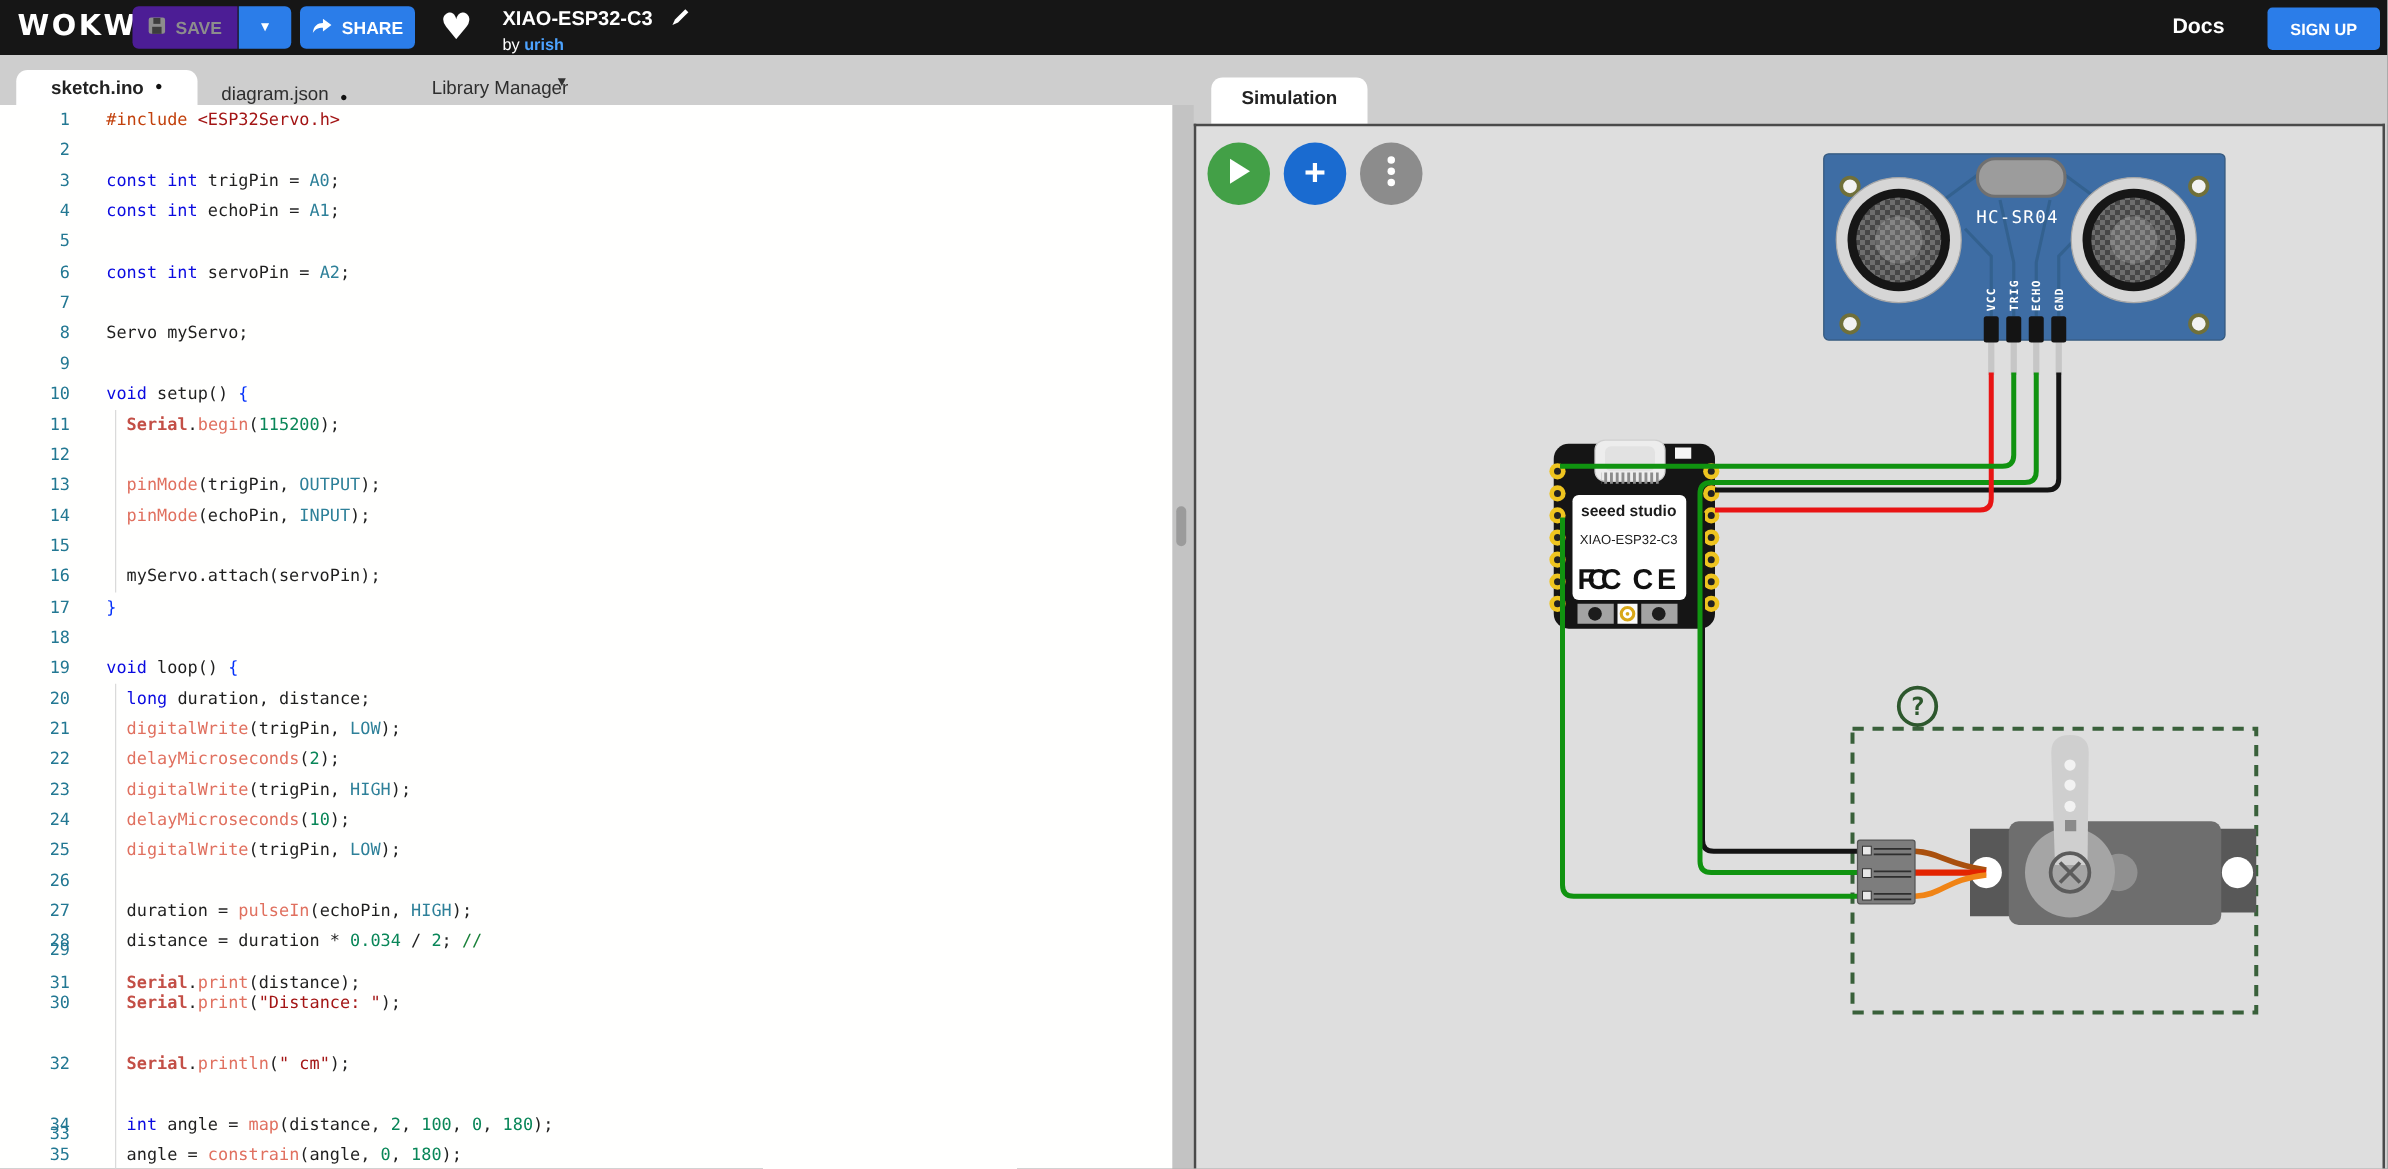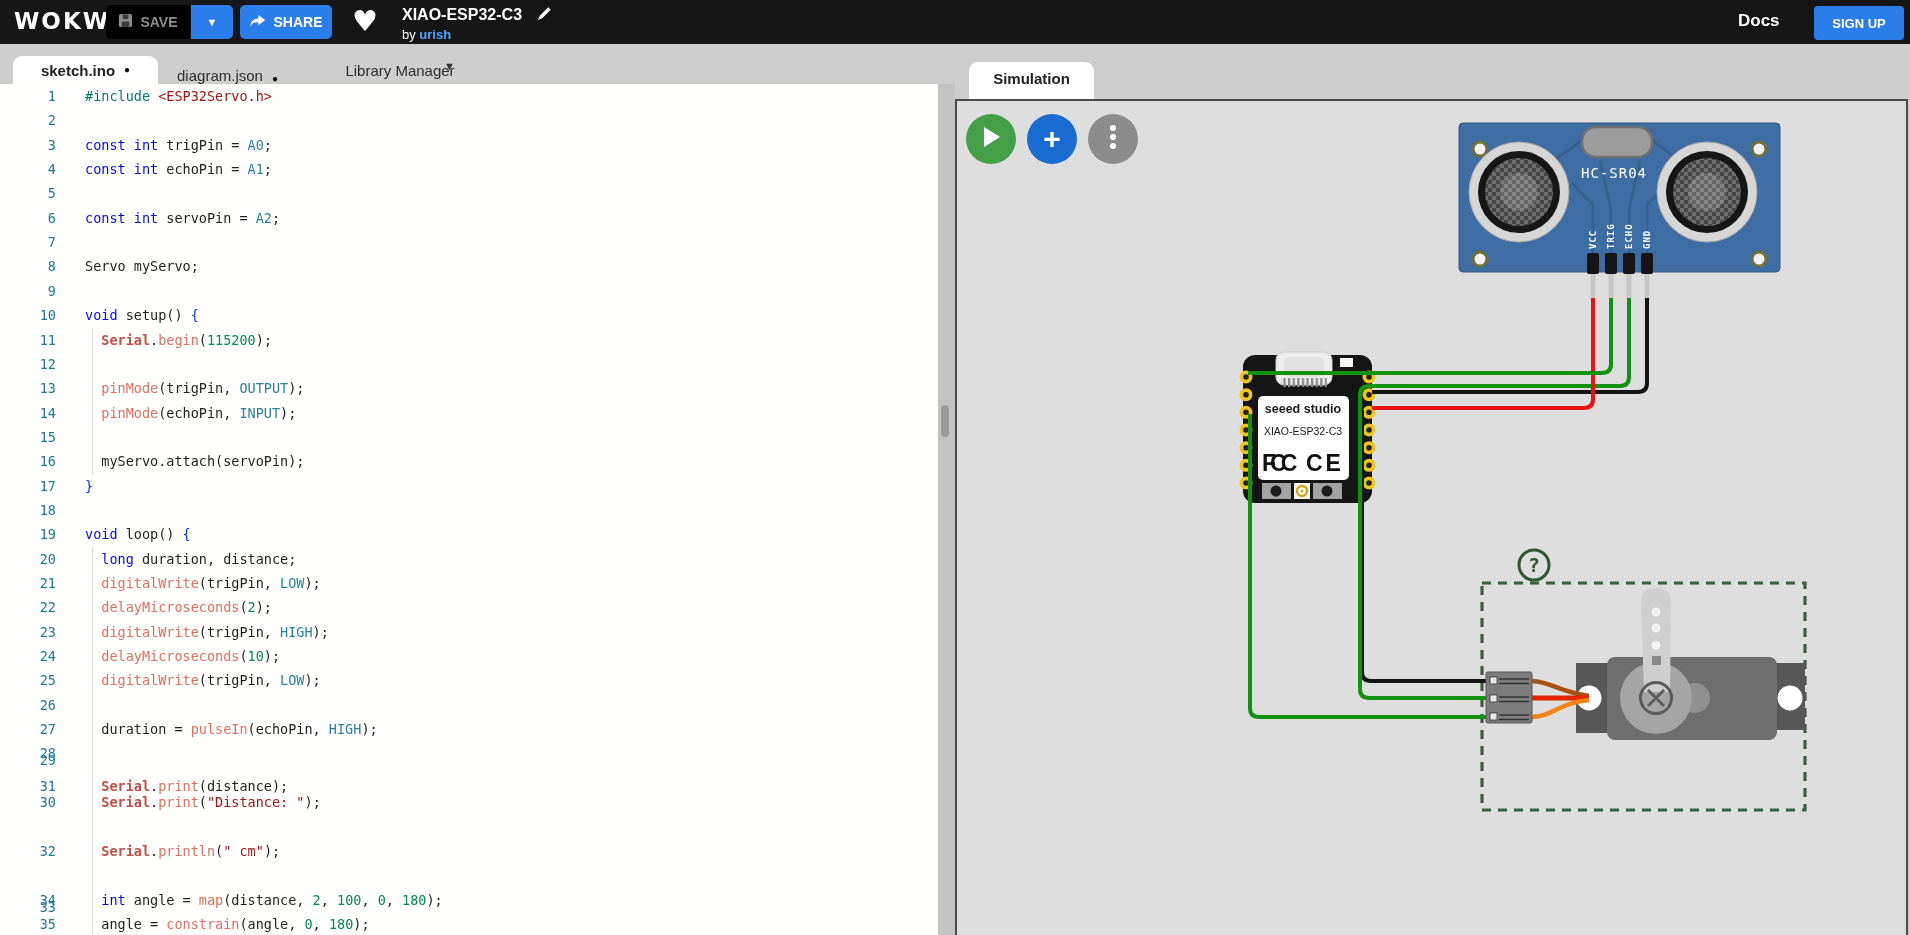--- a/index.html
+++ b/index.html
@@ -5,21 +5,21 @@
   html,body{margin:0;padding:0;background:#888;}
   #app{position:relative;width:1910px;height:935px;overflow:hidden;background:#cecece;
        font-family:"Liberation Sans",sans-serif;}
 
   
   #topbar{position:absolute;left:0;top:0;width:1910px;height:44px;background:#161616;}
   #logo{position:absolute;left:14px;top:8px;color:#fff;font-size:23px;font-weight:bold;
         letter-spacing:2px;font-family:"DejaVu Sans",sans-serif;}
   .tb-btn{position:absolute;top:5px;height:34px;display:flex;align-items:center;justify-content:center;
           border-radius:5px;font-weight:bold;font-size:14px;color:#fff;cursor:pointer;box-sizing:border-box;}
-  #save-btn{left:106px;width:84px;background:#000000;border-radius:5px 0 0 5px;color:#8d8d8d;gap:7px;}
+  #save-btn{left:106px;width:84px;background:#4c1d95;border-radius:5px 0 0 5px;color:#8d8d8d;gap:7px;}
   #save-caret{left:191px;width:42px;background:#2b7de9;border-radius:0 5px 5px 0;font-size:11px;}
   #share-btn{left:240px;width:92px;background:#2b7de9;gap:7px;}
   #heart{position:absolute;left:352px;top:4px;color:#fff;font-size:29px;font-family:"DejaVu Sans",sans-serif;cursor:pointer;}
   #proj{position:absolute;left:402px;top:6px;color:#fff;}
   #proj-title{font-size:16px;font-weight:bold;display:inline-block;}
   #edit-pencil{display:inline-block;margin-left:10px;cursor:pointer;vertical-align:middle;}
   #proj-by{font-size:13px;margin-top:2px;}
   #proj-by a{color:#4da3ff;text-decoration:none;font-weight:bold;}
   #docs{position:absolute;left:1738px;top:11px;color:#fff;font-size:17px;font-weight:bold;cursor:pointer;}
   #signup{left:1814px;width:90px;top:6px;background:#2b7de9;font-size:13px;border-radius:4px;}
@@ -37,21 +37,21 @@
   #tab-simulation{left:969px;top:62px;width:125px;height:38px;background:#fff;border-radius:9px 9px 0 0;
                   font-weight:bold;display:flex;align-items:center;justify-content:center;padding-bottom:6px;box-sizing:border-box;}
 
   
   #editor{position:absolute;left:0;top:84px;width:938px;height:851px;background:#fffffe;
           font-family:"DejaVu Sans Mono",monospace;font-size:13.5px;}
   .cl{position:absolute;left:0;right:0;height:24.35px;line-height:24.35px;white-space:pre;}
   .ln{position:absolute;left:0;width:56px;text-align:right;color:#237893;}
   .ct{position:absolute;left:85px;}
   .guide{position:absolute;left:92px;width:1px;background:#dadada;}
-  .tk-pl{color:#1f1f1f}.tk-k{color:#0a0ae0}.tk-pp{color:#0f766e}.tk-str{color:#a31515}
+  .tk-pl{color:#1f1f1f}.tk-k{color:#0a0ae0}.tk-pp{color:#c2410c}.tk-str{color:#a31515}
   .tk-fn{color:#e0705f}.tk-obj{color:#c34f46;font-weight:bold}.tk-const{color:#2e8099}
   .tk-num{color:#098658}.tk-cm{color:#188038}.tk-br{color:#0431fa}
 
   
   #splitter{position:absolute;left:938px;top:84px;width:17px;height:851px;background:#c3c3c3;cursor:col-resize;}
   #splitter-handle{position:absolute;left:3px;top:321px;width:8px;height:32px;background:#9b9b9b;border-radius:4px;}
 
   
   #canvas{position:absolute;left:955px;top:99px;width:953px;height:836px;background:#dedede;
           border-left:2px solid #4a4a4a;border-top:2px solid #4a4a4a;border-right:2px solid #4a4a4a;box-sizing:border-box;}
@@ -154,21 +154,21 @@
         <div class="cl" style="top: 413.95px;"><span class="ln">18</span><span class="ct"></span></div>
         <div class="cl" style="top: 438.3px;"><span class="ln">19</span><span class="ct"><span class="tk-k">void</span><span class="tk-pl"> loop() </span><span class="tk-br">{</span></span></div>
         <div class="cl" style="top: 462.65px;"><span class="ln">20</span><span class="ct"><span class="tk-pl">  </span><span class="tk-k">long</span><span class="tk-pl"> duration, distance;</span></span></div>
         <div class="cl" style="top: 487px;"><span class="ln">21</span><span class="ct"><span class="tk-pl">  </span><span class="tk-fn">digitalWrite</span><span class="tk-pl">(trigPin, </span><span class="tk-const">LOW</span><span class="tk-pl">);</span></span></div>
         <div class="cl" style="top: 511.35px;"><span class="ln">22</span><span class="ct"><span class="tk-pl">  </span><span class="tk-fn">delayMicroseconds</span><span class="tk-pl">(</span><span class="tk-num">2</span><span class="tk-pl">);</span></span></div>
         <div class="cl" style="top: 535.7px;"><span class="ln">23</span><span class="ct"><span class="tk-pl">  </span><span class="tk-fn">digitalWrite</span><span class="tk-pl">(trigPin, </span><span class="tk-const">HIGH</span><span class="tk-pl">);</span></span></div>
         <div class="cl" style="top: 560.05px;"><span class="ln">24</span><span class="ct"><span class="tk-pl">  </span><span class="tk-fn">delayMicroseconds</span><span class="tk-pl">(</span><span class="tk-num">10</span><span class="tk-pl">);</span></span></div>
         <div class="cl" style="top: 584.4px;"><span class="ln">25</span><span class="ct"><span class="tk-pl">  </span><span class="tk-fn">digitalWrite</span><span class="tk-pl">(trigPin, </span><span class="tk-const">LOW</span><span class="tk-pl">);</span></span></div>
         <div class="cl" style="top: 608.75px;"><span class="ln">26</span><span class="ct"></span></div>
         <div class="cl" style="top: 633.1px;"><span class="ln">27</span><span class="ct"><span class="tk-pl">  duration = </span><span class="tk-fn">pulseIn</span><span class="tk-pl">(echoPin, </span><span class="tk-const">HIGH</span><span class="tk-pl">);</span></span></div>
-        <div class="cl" style="top: 657.45px;"><span class="ln">28</span></div>
+        <div class="cl" style="top: 657.45px;"><span class="ln">28</span><span class="ct"><span class="tk-pl">  distance = duration * </span><span class="tk-num">0.034</span><span class="tk-pl"> / </span><span class="tk-num">2</span><span class="tk-pl">; </span><span class="tk-cm">//</span></span></div>
         <div class="cl" style="top: 664px; padding-left: 28px;"><span class="ln">29</span><span class="ct"></span></div>
         <div class="cl" style="top: 706.15px;"><span class="ln">30</span><span class="ct"><span class="tk-pl">  </span><span class="tk-obj">Serial</span><span class="tk-pl">.</span><span class="tk-fn">print</span><span class="tk-pl">(</span><span class="tk-str">"Distance: "</span><span class="tk-pl">);</span></span></div>
         <div class="cl" style="top: 690px;"><span class="ln">31</span><span class="ct"><span class="tk-pl">  </span><span class="tk-obj">Serial</span><span class="tk-pl">.</span><span class="tk-fn">print</span><span class="tk-pl">(distance);</span></span></div>
         <div class="cl" style="top: 754.85px;"><span class="ln">32</span><span class="ct"><span class="tk-pl">  </span><span class="tk-obj">Serial</span><span class="tk-pl">.</span><span class="tk-fn">println</span><span class="tk-pl">(</span><span class="tk-str">" cm"</span><span class="tk-pl">);</span></span></div>
         <div class="cl" style="top: 779.2px; margin-top: 32px;"><span class="ln">33</span><span class="ct"></span></div>
         <div class="cl" style="top: 803.55px;"><span class="ln">34</span><span class="ct"><span class="tk-pl">  </span><span class="tk-k">int</span><span class="tk-pl"> angle = </span><span class="tk-fn">map</span><span class="tk-pl">(distance, </span><span class="tk-num">2</span><span class="tk-pl">, </span><span class="tk-num">100</span><span class="tk-pl">, </span><span class="tk-num">0</span><span class="tk-pl">, </span><span class="tk-num">180</span><span class="tk-pl">);</span></span></div>
         <div class="cl" style="top: 827.9px;"><span class="ln">35</span><span class="ct"><span class="tk-pl">  angle = </span><span class="tk-fn">constrain</span><span class="tk-pl">(angle, </span><span class="tk-num">0</span><span class="tk-pl">, </span><span class="tk-num">180</span><span class="tk-pl">);</span></span></div>
         <div class="guide" style="top: 243.5px; height: 146.1px;"></div>
         <div class="guide" style="top: 462.65px; height: 389.6px;"></div>
       </div>

